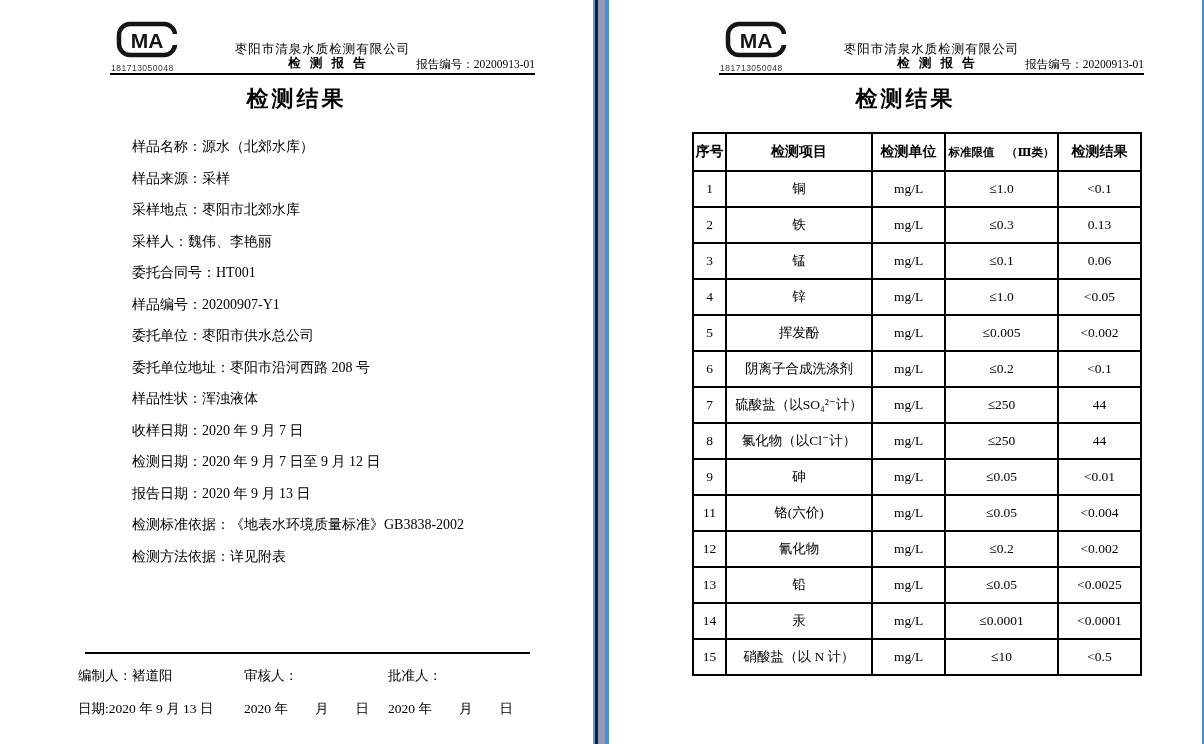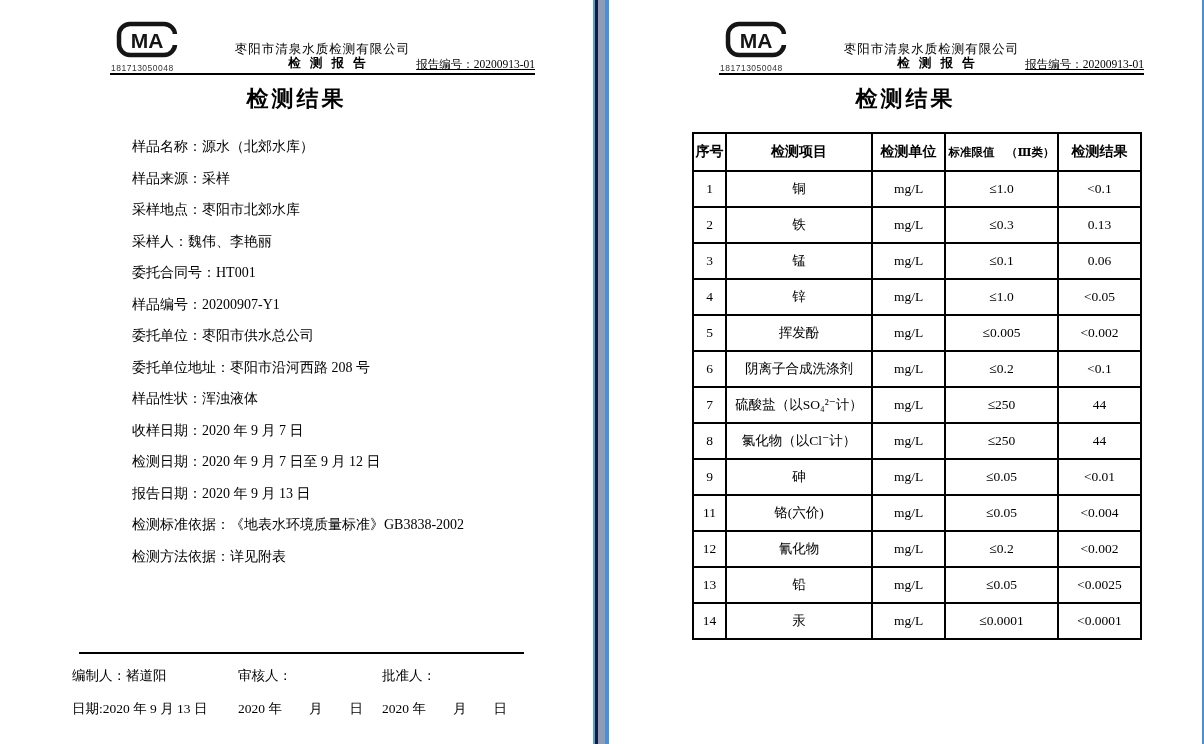--- a/index.html
+++ b/index.html
@@ -28,33 +28,33 @@
   
   .hdr { position:absolute; top:0; left:86px; right:58px; height:73px;
          border-bottom:2px solid #000;margin-left:24px; }
   .cma-logo { position:absolute; left:6px; top:21px; }
   .hdr-company { position:absolute; left:0; right:0; top:41px; text-align:center;
                  font-size:12.5px; letter-spacing:1px; }
   .cert-no  { position:absolute; left:1px; bottom:0; font-size:8.5px; color:#333;
               letter-spacing:0.5px; font-family:"Liberation Sans",sans-serif; }
   .doc-type { position:absolute; left:12px; right:0; bottom:1px; text-align:center;
               font-weight:bold; font-size:12.5px; letter-spacing:3px; }
-  .report-no{ position:absolute; right:0; bottom:1px; font-size:11.5px;text-decoration:underline; }
+  .report-no{ position:absolute; right:0; bottom:1px; font-size:11.5px; }
 
   
   .page-title { position:absolute; top:84px; left:0; right:0; text-align:center;
                 font-size:22px; font-weight:bold; letter-spacing:3px; }
 
   
   .info-list { position:absolute; top:140px; left:132px; right:20px; }
   .info-line { font-size:14px; line-height:14px; margin-bottom:17.5px;
                white-space:nowrap; }
 
   
-  .footer { position:absolute; left:72px; top:652px; width:462px; }
+  .footer { position:absolute; left:78px; top:652px; width:462px; }
   .f-rule  { border-top:2px solid #000; margin-left:7px; width:445px; height:0; }
   .f-row   { position:relative; height:20px; margin-top:13px; font-size:13.5px;
              white-space:nowrap; }
   .f-c1 { position:absolute; left:0; }
   .f-c2 { position:absolute; left:166px; }
   .f-c3 { position:absolute; left:310px; }
 
   
   .results-table { position:absolute; left:83px; top:132px; border-collapse:collapse;
                    table-layout:fixed; }
@@ -233,17 +233,24 @@
           <td class="col-3">≤0.05</td>
           <td class="col-4">&lt;0.0025</td>
         </tr>
         <tr>
           <td class="col-0">14</td>
           <td class="col-1">汞</td>
           <td class="col-2">mg/L</td>
           <td class="col-3">≤0.0001</td>
           <td class="col-4">&lt;0.0001</td>
         </tr>
+        <tr>
+          <td class="col-0">15</td>
+          <td class="col-1">硝酸盐（以 N 计）</td>
+          <td class="col-2">mg/L</td>
+          <td class="col-3">≤10</td>
+          <td class="col-4">&lt;0.5</td>
+        </tr>
       </tbody>
   </table>
 </div>
 
 <div class="right-edge"></div>
 
 </body></html>

